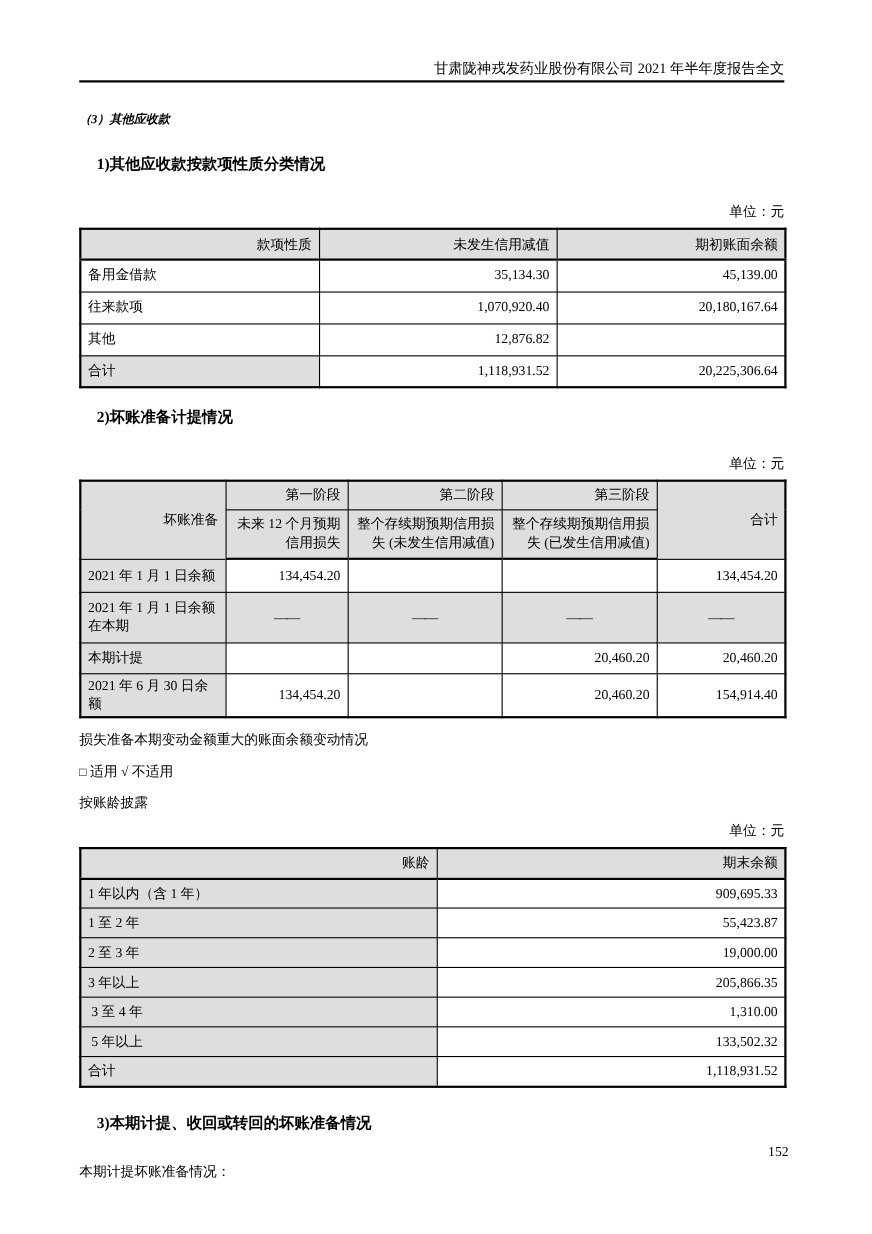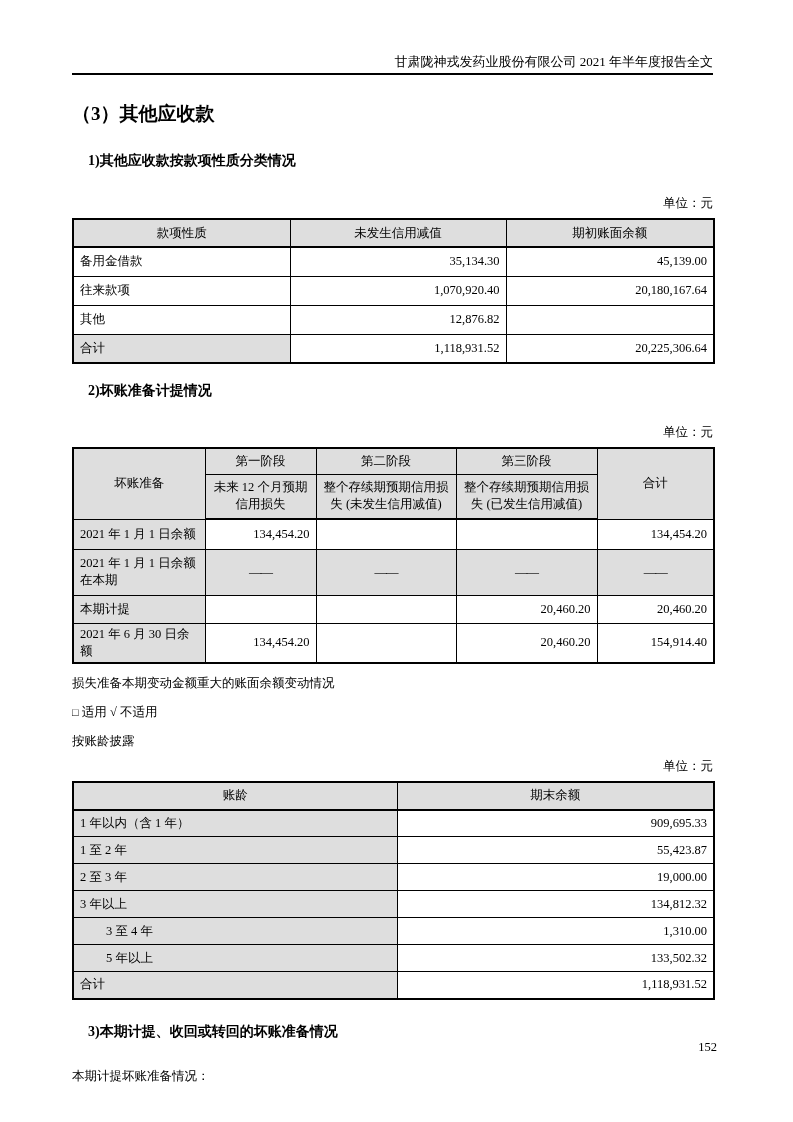--- a/index.html
+++ b/index.html
@@ -14,33 +14,33 @@
   }
   .content { position:absolute; left:72px; top:0; width:641px; }
 
   .doc-header {
     padding-top:53px; padding-bottom:2px;
     text-align:right;
     font-size:13px;
     border-bottom:2px solid #000;
   }
 
-  .h-main { margin:26px 0 0 0; font-size:19px; font-weight:bold; }
+  .h-main { margin:26px 0 0 0; font-size:11px; font-weight:bold;font-style:italic; }
   .h-sub  { margin:25px 0 0 16px; font-size:14px; font-weight:bold; }
 
   .unit { text-align:right; font-size:12.5px; margin-top:25px; margin-bottom:6px; }
 
   table { width:100%; border-collapse:collapse; border:2px solid #000; font-size:12.5px; table-layout:fixed; }
   td { border:1px solid #000; padding:2px 6px; vertical-align:middle; word-break:break-all; }
   tr.hdr td { border-bottom:2px solid #000; }
   .gray { background:#dedede; }
-  .center { text-align:center; }
+  .center { text-align:right; }
   .num { text-align:right; }
   .dash { text-align:center; letter-spacing:-1px; }
-  .indent { padding-left:32px; }
+  .indent { padding-left:9px; }
 
   .t1 tr { height:29px; }
   .t1 tr.hdr { height:28px; }
 
   .t2 tr.hdr-a { height:26px; }
   .t2 tr.hdr-b { height:45px; }
   .t2 tr.hdr-b td { border-bottom:2px solid #000;margin-left:38px; }
   .t2 .r1 { height:30px; }
   .t2 .r2 { height:46px; }
   .t2 .r3 { height:28px; }
@@ -199,21 +199,21 @@
       <tr>
         <td class="gray">1 至 2 年</td>
         <td class="num">55,423.87</td>
       </tr>
       <tr>
         <td class="gray">2 至 3 年</td>
         <td class="num">19,000.00</td>
       </tr>
       <tr>
         <td class="gray">3 年以上</td>
-        <td class="num">134,812.32</td>
+        <td class="num">205,866.35</td>
       </tr>
       <tr>
         <td class="gray indent">3 至 4 年</td>
         <td class="num">1,310.00</td>
       </tr>
       <tr>
         <td class="gray indent">5 年以上</td>
         <td class="num">133,502.32</td>
       </tr>
       <tr>

